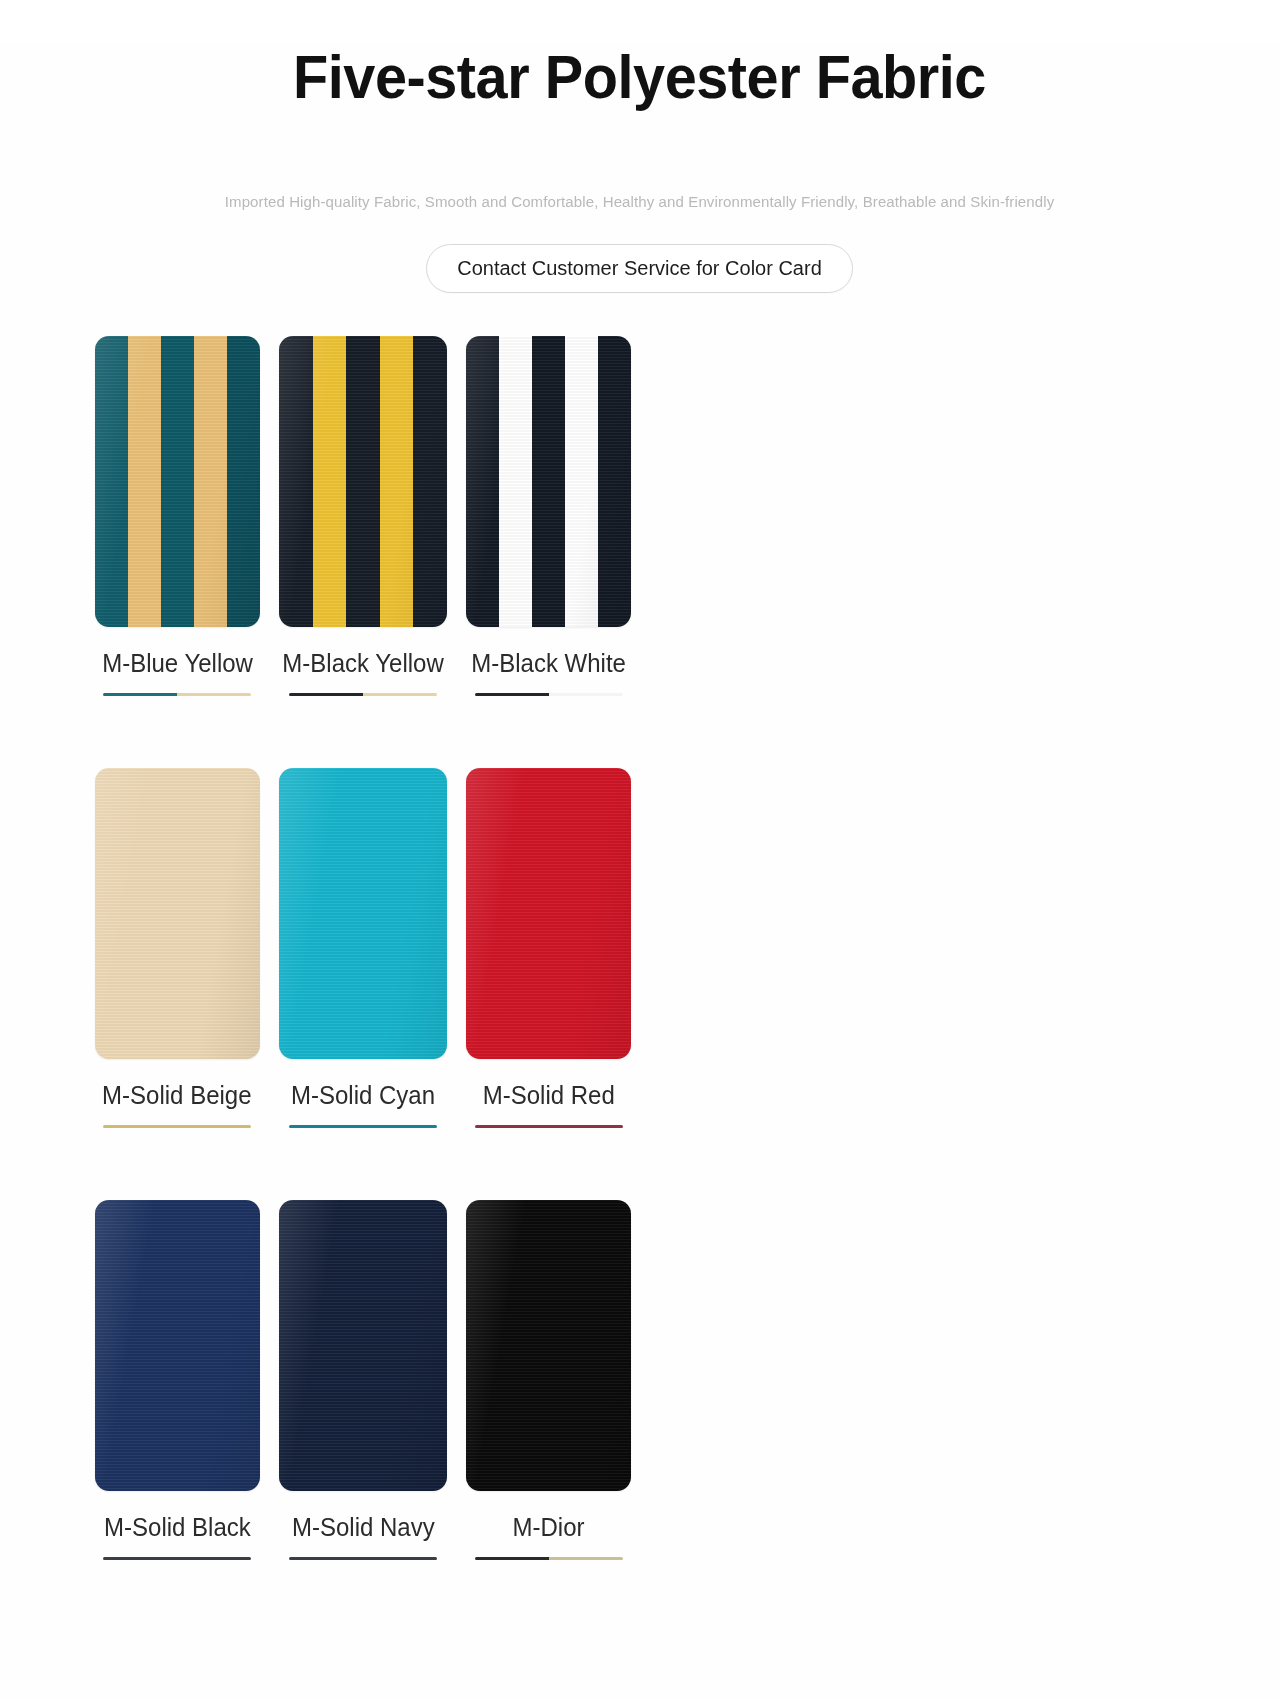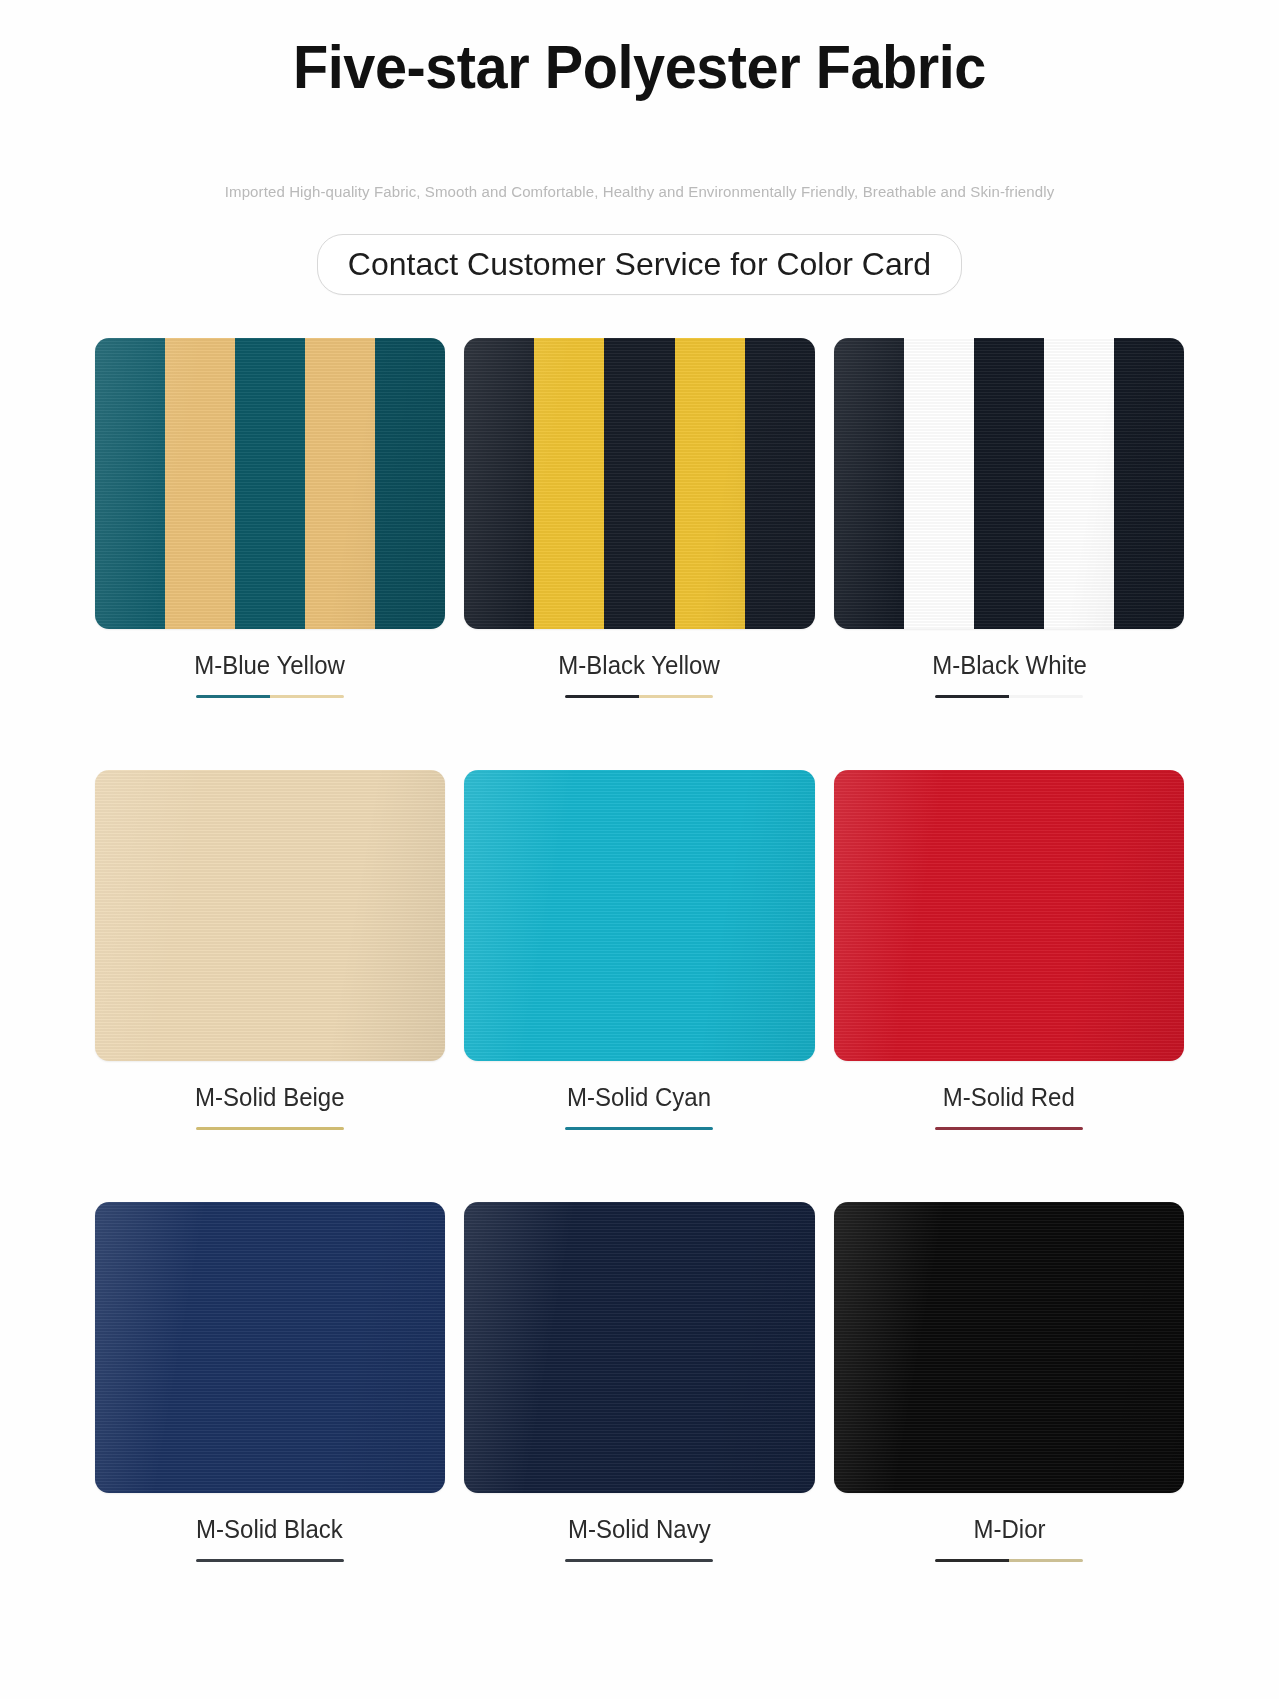--- a/index.html
+++ b/index.html
@@ -19,21 +19,21 @@
     width: 1279px;
     height: 1699px;
     background: #fefefe;
     position: relative;
     box-sizing: border-box;
   }
 
   
   .header {
     text-align: center;
-    padding-top: 34px;
+    margin-top: 44px;
   }
   .title {
     font-family: "Liberation Sans", sans-serif;
     font-size: 62px;
     font-weight: 700;
     color: #111111;
     letter-spacing: -0.5px;
     line-height: 1.08;
     margin: 0;
     transform: scaleX(0.93);
@@ -52,36 +52,36 @@
     display: flex;
     justify-content: center;
     padding-top: 33px;
   }
   .cta-button {
     display: inline-block;
     border: 1px solid #d8d8d8;
     border-radius: 26px;
     background: #ffffff;
     padding: 13px 30px 14px 30px;
-    font-size: 32px;
+    font-size: 20px;
     color: #1d1d1d;
     font-weight: 400;
     line-height: 1;
     cursor: pointer;
     box-shadow: 0 1px 1px rgba(0,0,0,0.02);
     white-space: nowrap;
   }
 
   
   .grid {
     margin: 0 auto;
     padding-top: 43px;
     width: 1090px;
     display: grid;
-    grid-template-columns: repeat(3, 1fr);
+    grid-template-columns: repeat(6, 1fr);
     column-gap: 19px;
     row-gap: 0px;
   }
   .row-gap { height: 72px; grid-column: 1 / -1; }
 
   .swatch-card {
     display: flex;
     flex-direction: column;
     align-items: center;
     cursor: pointer;

